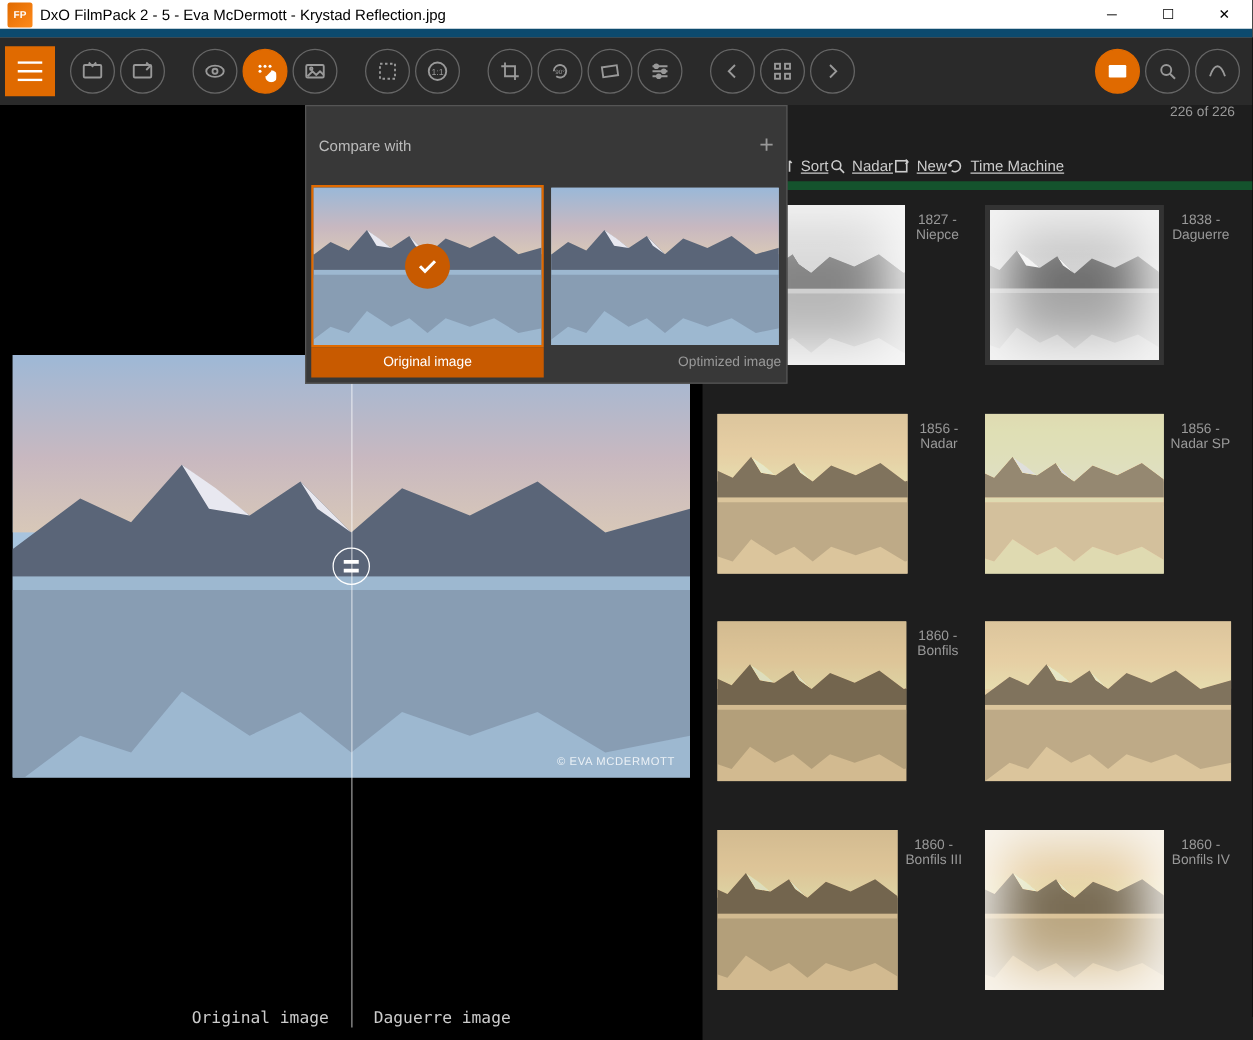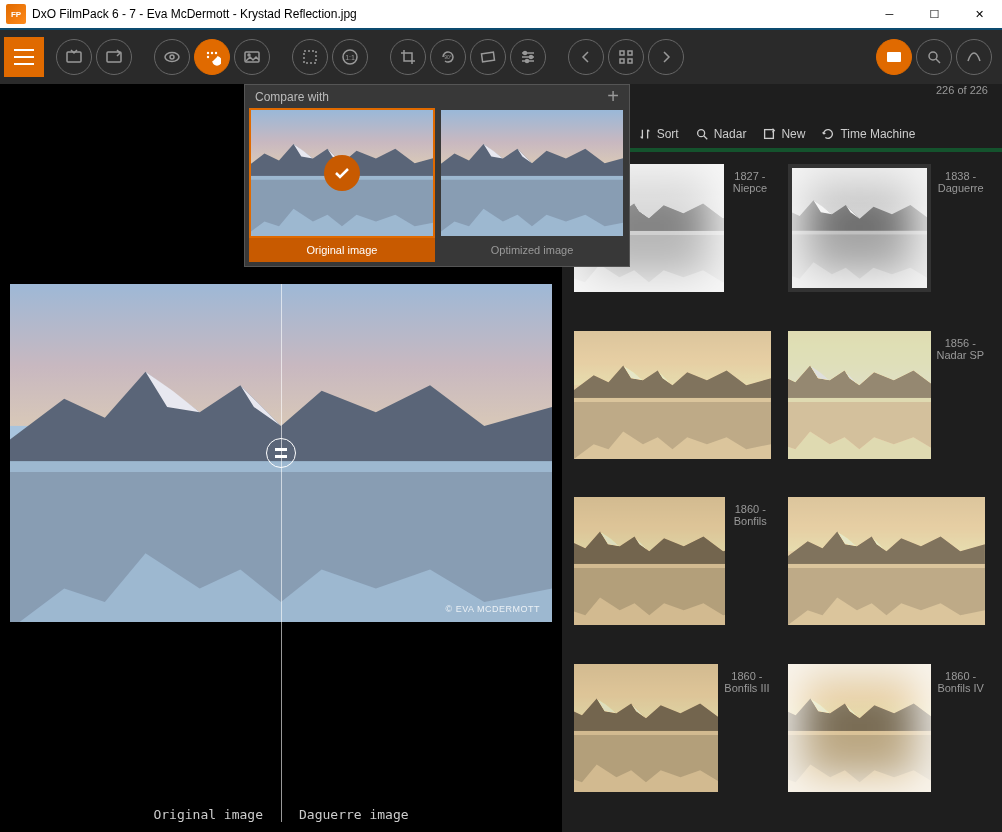--- a/index.html
+++ b/index.html
@@ -1,62 +1,62 @@
 <!DOCTYPE html>
 <html><head>
 <meta charset="utf-8">
 <style>
 * { margin: 0; padding: 0; box-sizing: border-box; }
 body { width: 1002px; height: 832px; background: #1a1a1a; font-family: "Segoe UI", Arial, sans-serif; color: #ccc; font-size: 12px; overflow: hidden; }
 
 
-.titlebar { height: 30px; background: #fff; display: flex; align-items: center; color: #000; border-bottom: 2px solid #0c4a6e;}
+.titlebar { height: 30px; background: #fff; display: flex; align-items: center; color: #000; border-bottom: 7px solid #0c4a6e;}
 .titlebar-icon { width: 20px; height: 20px; margin: 0 6px; background: linear-gradient(135deg,#e06a00,#ff8a1a); display:flex; align-items:center; justify-content:center; font-size:8px; font-weight:bold; color:#fff; border-radius:2px;}
 .titlebar-text { flex:1; font-size: 12px; }
 .win-controls { display:flex; }
 .win-btn { width: 45px; height: 30px; display:flex; align-items:center; justify-content:center; font-size:11px;}
 
 
 .toolbar { height: 54px; background: #2a2a2a; display:flex; align-items:center; padding: 0 4px; gap:4px;}
 .hamburger { width: 40px; height: 40px; background: #e06a00; display:flex; align-items:center; justify-content:center; margin-right:8px;}
 .hamburger svg { fill: #fff; }
 .tool-group { display:flex; gap:4px; margin-right:18px;}
 .tool-btn { width: 36px; height:36px; border: 1.5px solid #666; border-radius: 50%; display:flex; align-items:center; justify-content:center; cursor:pointer;}
 .tool-btn svg { stroke: #999; fill: none; stroke-width: 1.5;}
 .tool-btn.active { background: #e06a00; border-color: #e06a00;}
 .tool-btn.active svg { stroke: #fff; fill:#fff;}
 .spacer { flex:1;}
 
 
 .compare-popup { position:absolute; top:84px; left:244px; width:386px; background:#383838; border:1px solid #555; z-index:20;}
-.compare-header { display:flex; align-items:center; justify-content:space-between; padding:0 10px; font-size:12px; color:#bbb;}
+.compare-header { display:flex; align-items:center; justify-content:space-between; padding:20px 10px; font-size:12px; color:#bbb;}
 .compare-add { font-size:20px; color:#999; cursor:pointer;}
 .compare-thumbs { display:flex; gap:4px; padding:0 4px 4px;}
 .compare-item { flex:1; display:flex; flex-direction:column;}
 .compare-thumb { height: 130px; position:relative; border: 2px solid transparent;}
 .compare-item.selected .compare-thumb { border-color:#e06a00;}
 .compare-label { text-align:center; padding:6px 0; font-size:11px;}
 .compare-item.selected .compare-label { background:#c85a00; color:#fff;}
-.compare-item:not(.selected) .compare-label { color:#999;}
+.compare-item:not(.selected) .compare-label { color:#999;text-align:right;}
 .check-badge { position:absolute; top:50%; left:50%; transform:translate(-50%,-50%); width:36px; height:36px; background:#c85a00; border-radius:50%; display:flex; align-items:center; justify-content:center;}
 
 
 .main { display:flex; height: calc(832px - 30px - 54px);}
 .viewer { flex:1; display:flex; flex-direction:column; background:#000; position:relative;}
 .viewer-image { flex:1; position:relative; margin: 200px 10px 10px 10px;}
 .preview-area { position:absolute; top:0; left:0; right:0; height:338px;}
 .split-handle { position:absolute; top:50%; left:50%; transform:translate(-50%,-50%); width:30px; height:30px; border:1.5px solid #fff; border-radius:50%; display:flex; align-items:center; justify-content:center; z-index:5;}
 .split-line { position:absolute; top:0; bottom:-200px; left:50%; width:1px; background:rgba(255,255,255,0.6); z-index:4;}
 .watermark { position:absolute; bottom:8px; right:12px; font-size:9px; color:rgba(255,255,255,0.8); letter-spacing:0.5px;}
 .viewer-labels { display:flex; justify-content:center; gap:36px; padding:6px 0 10px; font-family: monospace; font-size:13px; color:#ccc; margin-top:170px;}
 
 
 .right-panel { width: 440px; background:#1e1e1e; display:flex; flex-direction:column;}
 .panel-top { height:36px; display:flex; justify-content:flex-end; align-items:flex-start; padding:0 14px; font-size:11px; color:#999;}
-.panel-tools { height:32px; display:flex; align-items:center; gap:16px; padding:0 14px; border-bottom:4px solid #14532d;}
+.panel-tools { height:32px; display:flex; align-items:center; padding:0 14px; border-bottom:7px solid #14532d;text-decoration:underline;}
 .panel-tool { display:flex; align-items:center; gap:5px; font-size:12px; color:#ccc; cursor:pointer;}
 .panel-tool svg { width:14px; height:14px; stroke:#ccc; fill:none; stroke-width:1.5;}
 .preset-grid { flex:1; overflow-y:auto; padding:12px; display:grid; grid-template-columns:1fr 1fr; gap:10px 12px;}
 .preset { display:flex; }
 .preset-img { height:128px; position:relative; background:#333;}
 .preset-label { text-align:center; padding:6px 0; font-size:11px; color:#999;}
 
 
 .landscape { width:100%; height:100%; display:block;}
 </style>
@@ -76,21 +76,21 @@
 <linearGradient id="skygrad" x1="0" y1="0" x2="0" y2="1">
   <stop offset="0" stop-color="#9ab8d8"></stop>
         <stop offset="0.6" stop-color="#c8b8c0"></stop>
         <stop offset="1" stop-color="#d8c8b8"></stop>
 </linearGradient>
 </defs>
 </svg>
 
 <div class="titlebar">
   <div class="titlebar-icon">FP</div>
-  <div class="titlebar-text">DxO FilmPack 6 - 7 - Eva McDermott - Krystad Reflection.jpg</div>
+  <div class="titlebar-text">DxO FilmPack 2 - 5 - Eva McDermott - Krystad Reflection.jpg</div>
   <div class="win-controls">
     <div class="win-btn">─</div>
     <div class="win-btn">☐</div>
     <div class="win-btn">✕</div>
   </div>
 </div>
 
 <div class="toolbar">
   <div class="hamburger">
     <svg width="20" height="16" viewBox="0 0 20 16">
@@ -326,20 +326,21 @@
             <div style="position:absolute;inset:0;box-shadow:inset 0 0 40px 15px rgba(255,255,255,0.85);"></div>
           </div>
           <div class="preset-label">1838 - Daguerre</div>
         </div>
         <div class="preset">
           <div class="preset-img" style="">
             <svg class="landscape" viewBox="0 0 200 130" preserveAspectRatio="xMidYMid slice" style="filter:sepia(1) contrast(0.9) brightness(0.95)">
               <use href="#landscape-color"></use>
             </svg>
           </div>
+          <div class="preset-label">1856 - Nadar</div>
         </div>
         <div class="preset">
           <div class="preset-img" style="">
             <svg class="landscape" viewBox="0 0 200 130" preserveAspectRatio="xMidYMid slice" style="filter:sepia(1) brightness(1.15) contrast(0.75)">
               <use href="#landscape-color"></use>
             </svg>
           </div>
           <div class="preset-label">1856 - Nadar SP</div>
         </div>
         <div class="preset">

